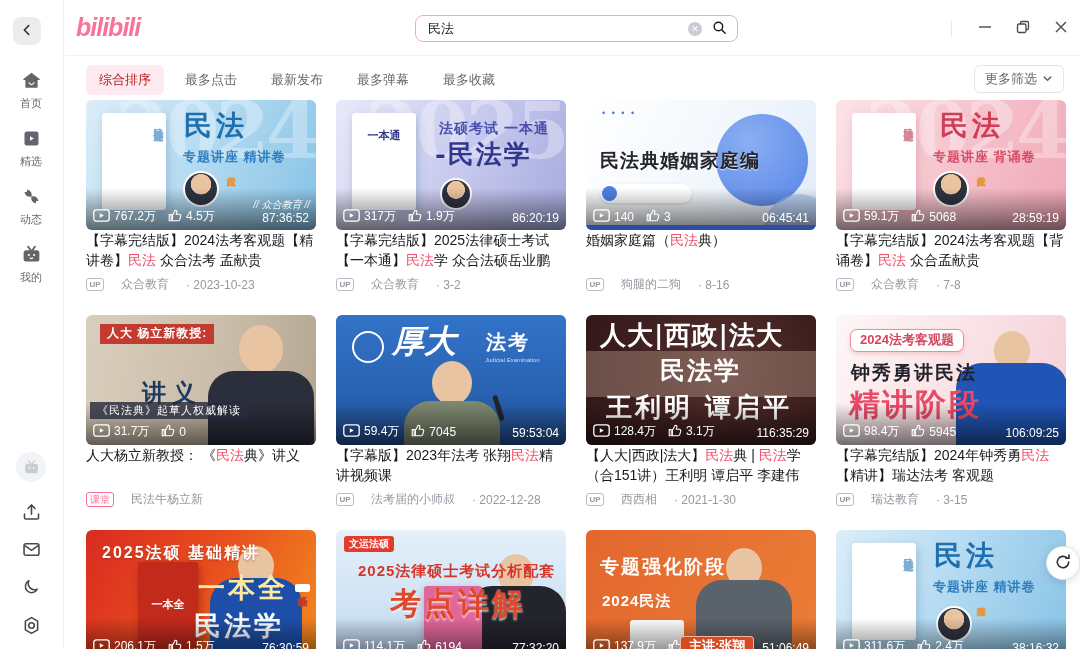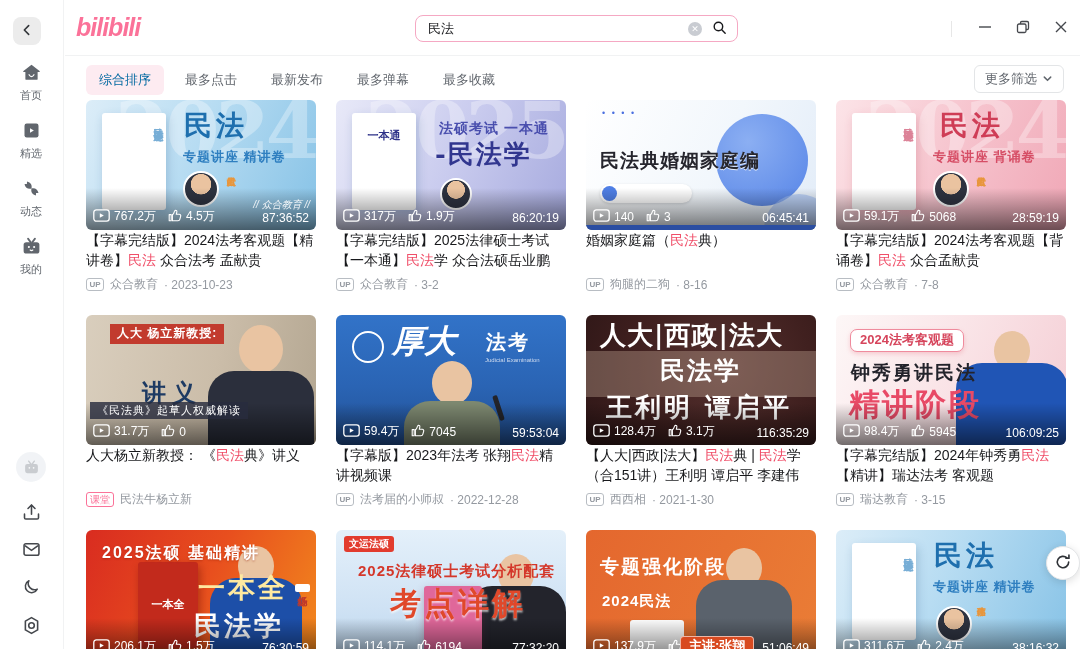--- a/index.html
+++ b/index.html
@@ -6,21 +6,21 @@
   html,body { width:1080px; height:649px; overflow:hidden; background:#fff;
     font-family:"Liberation Sans","DejaVu Sans",sans-serif; }
   .app { position:relative; width:1080px; height:649px; background:#fff; }
 
   
   .sidebar { position:absolute; left:0; top:0; width:64px; height:649px;
     background:#fff; border-right:1px solid #f1f2f3; z-index:10; }
   .back-btn { position:absolute; left:13px; top:17px; width:28px; height:28px;
     border:none; border-radius:8px; background:#ececec; display:flex;
     align-items:center; justify-content:center; cursor:pointer; }
-  .side-nav { position:absolute; top:62px; left:0; right:1px; display:flex;
+  .side-nav { position:absolute; top:70px; left:0; right:1px; display:flex;
     flex-direction:column; align-items:center; gap:17px; }
   .nav-item { display:flex; flex-direction:column; align-items:center; gap:3px;
     font-size:11px; color:#61666d; cursor:pointer; }
   .side-bottom { position:absolute; bottom:13px; left:0; right:1px; display:flex;
     flex-direction:column; align-items:center; gap:16px; }
   .avatar { width:30px; height:30px; border-radius:50%; background:#eef1f4;
     display:flex; align-items:center; justify-content:center; opacity:.8; margin-bottom:2px; }
   .side-ic { width:22px; height:22px; display:flex; align-items:center;
     justify-content:center; cursor:pointer; }
 
@@ -42,21 +42,21 @@
   .wincontrols { position:absolute; right:12px; top:20px; display:flex; gap:24px;
     align-items:center; }
   .winsep { width:1px; height:16px; background:#e7e7e7; margin-right:2px; }
   .winbtn { border:none; background:none; cursor:pointer; display:flex; align-items:center; }
 
   
   .filterbar { position:relative; height:44px; padding-top:9px; background:#fff; }
   .tabs { display:flex; gap:8px; margin-left:21px; }
   .tab { border:none; background:transparent; padding:6px 13px; border-radius:6px;
     font-size:13px; color:#61666d; cursor:pointer; font-family:inherit; }
-  .tab.active { background:#fdebf1; color:#0369a1; }
+  .tab.active { background:#fdebf1; color:#b91c1c; }
   .more-btn { position:absolute; right:16px; top:9px; height:28px; padding:0 10px;
     border:1px solid #e3e5e7; border-radius:6px; background:#fff; font-size:13px;
     color:#61666d; display:flex; align-items:center; gap:5px; cursor:pointer;
     font-family:inherit; }
 
   
   .grid { margin-left:21px; display:grid; grid-template-columns:repeat(4,230px);
     column-gap:20px; grid-auto-rows:215px; }
   .card { width:230px; cursor:pointer; }
   .thumb { position:relative; width:230px; height:130px; border-radius:6px;
@@ -64,21 +64,21 @@
   .thumb .el { position:absolute; white-space:pre-line; line-height:1.15; z-index:1; }
   .stats { position:absolute; left:0; right:0; bottom:0; height:42px; display:flex;
     align-items:flex-end; padding:0 7px 5px; color:#fff; font-size:12px;
     background:linear-gradient(transparent,rgba(0,0,0,.55)); z-index:5; }
   .stat { display:flex; align-items:center; gap:4px; }
   .stat + .stat { margin-left:12px; }
   .dur { margin-left:auto; }
   .title { font-size:14px; line-height:20px; height:40px;
     overflow:hidden; color:#18191c; }
   .hl { color:#f04e68; }
-  .meta { margin-top:6px; display:flex; align-items:center; gap:6px; font-size:12px;
+  .meta { margin-top:6px; display:flex; align-items:center; gap:17px; font-size:12px;
     color:#9499a0; }
   .upb { display:inline-flex; align-items:center; justify-content:center; width:18px;
     height:13px; border:1px solid #b8bdc3; border-radius:3px; font-size:8px;
     font-weight:bold; color:#9499a0; flex:0 0 auto; }
   .clsb { display:inline-flex; align-items:center; border:1px solid #fb7299;
     border-radius:3px; font-size:10px; color:#fb7299; padding:0 3px; height:15px; }
 
   
   .refresh-btn { position:absolute; right:0px; top:546px; width:34px; height:34px;
     border-radius:50%; background:#fff; border:1px solid #e3e5e7;
@@ -127,21 +127,21 @@
     background:#9dbbf0; opacity:.6; }
   .pill3 { left:14px; top:84px; width:92px; height:19px; border-radius:10px;
     background:#fff; box-shadow:0 1px 3px rgba(0,0,0,.15); }
   .pill3::before { content:""; position:absolute; left:2px; top:2px; width:15px;
     height:15px; border-radius:50%; background:#4f7fe6; }
   .bar3 { left:0; right:0; bottom:0; height:5px; background:#2b4ea2; z-index:6 !important; }
   .tb-pink { left:104px; top:10px; font-family:"DejaVu Serif",serif; font-weight:bold;
     font-size:28px; color:#cf3d56; letter-spacing:4px; }
   .ts-pink { left:97px; top:50px; font-weight:bold; font-size:13px; color:#d64e66;
     letter-spacing:1px; }
-  .rb5 { left:24px; top:9px; background:#c23b2e; color:#fff; font-weight:bold;
+  .rb5 { left:14px; top:9px; background:#c23b2e; color:#fff; font-weight:bold;
     font-size:12px; padding:3px 7px; letter-spacing:1px; z-index:2 !important; }
   .t5a { left:4px; top:32px; font-family:"DejaVu Serif",serif; font-weight:bold;
     font-size:26px; color:#1d3a63; letter-spacing:1px;
     text-shadow:1px 1px 0 rgba(255,255,255,.6); z-index:2 !important; }
   .t5b { left:56px; top:64px; font-family:"DejaVu Serif",serif; font-weight:bold;
     font-size:24px; color:#1d3a63; letter-spacing:6px; z-index:2 !important; }
   .bn5 { left:4px; bottom:26px; background:rgba(40,44,62,.82); color:#fff;
     font-size:11px; padding:2px 7px; letter-spacing:1px; z-index:6 !important; }
   .ph { position:absolute; }
   .ph::before { content:""; position:absolute; left:50%; transform:translateX(-50%);

